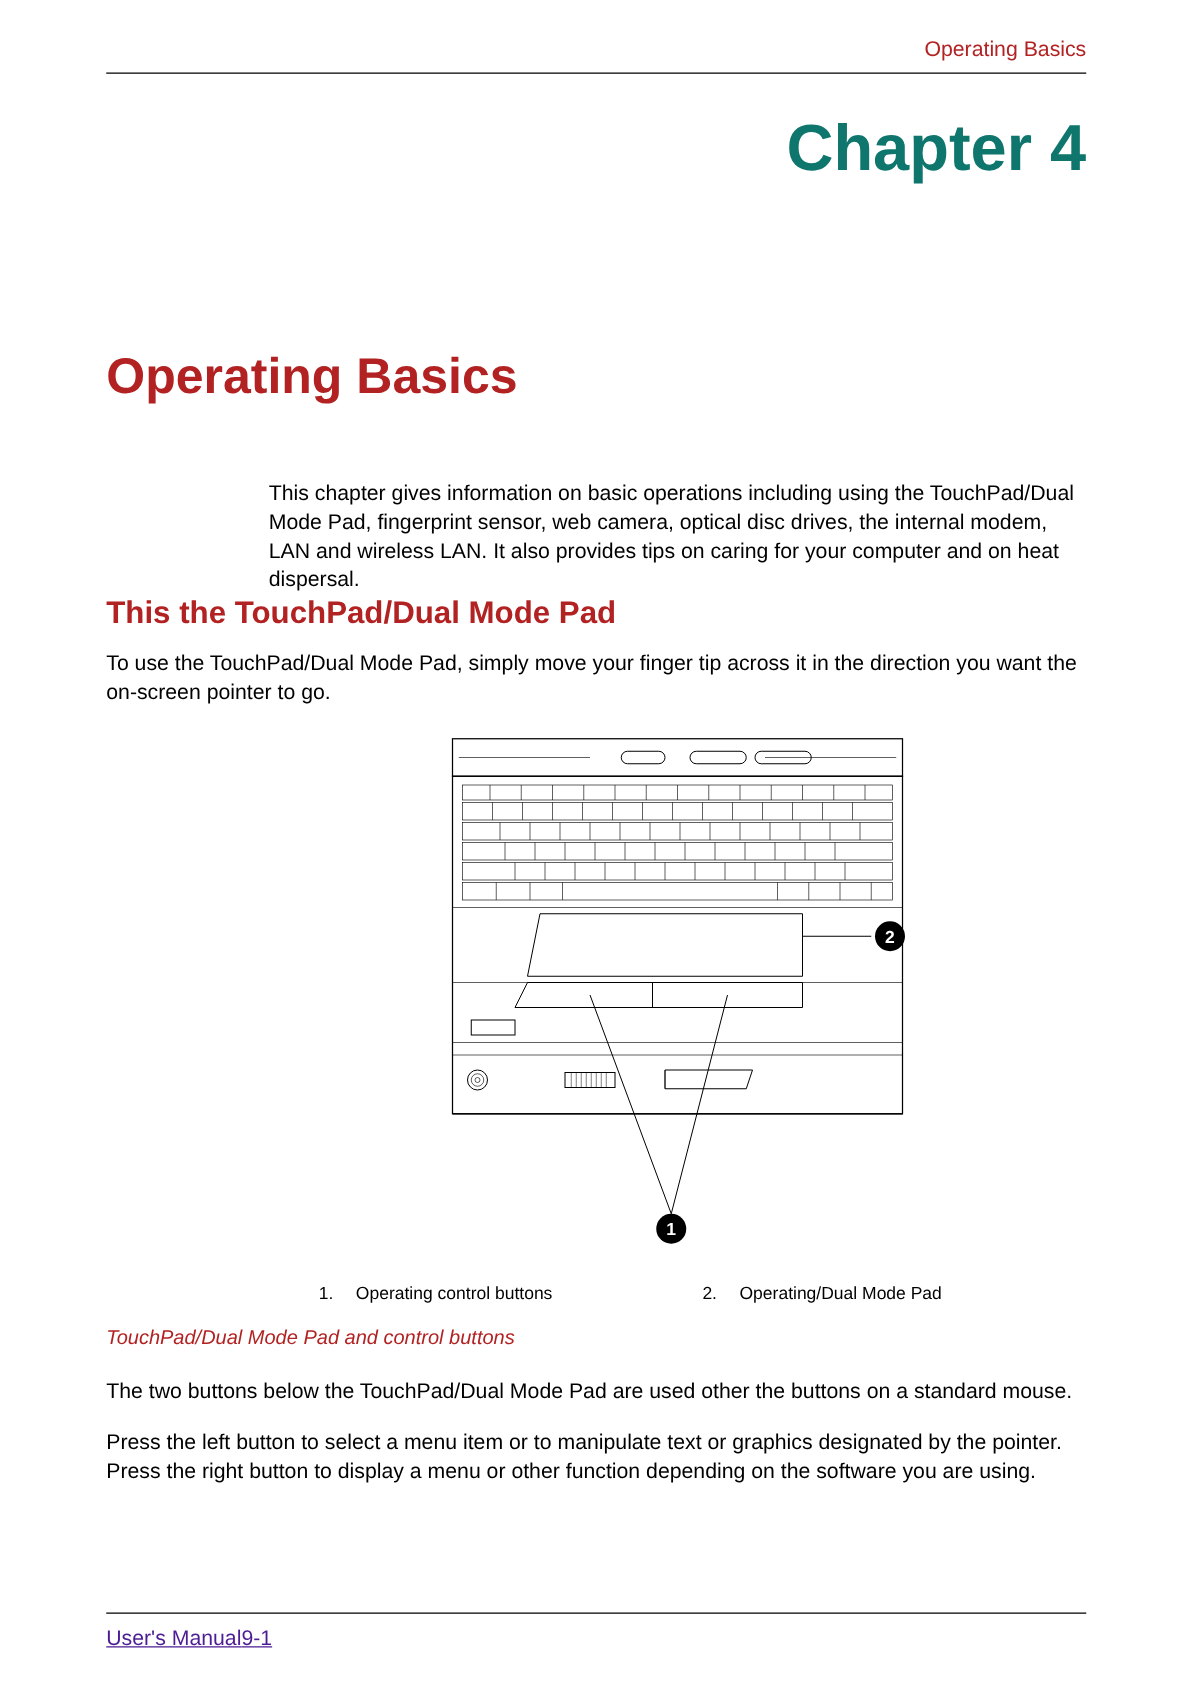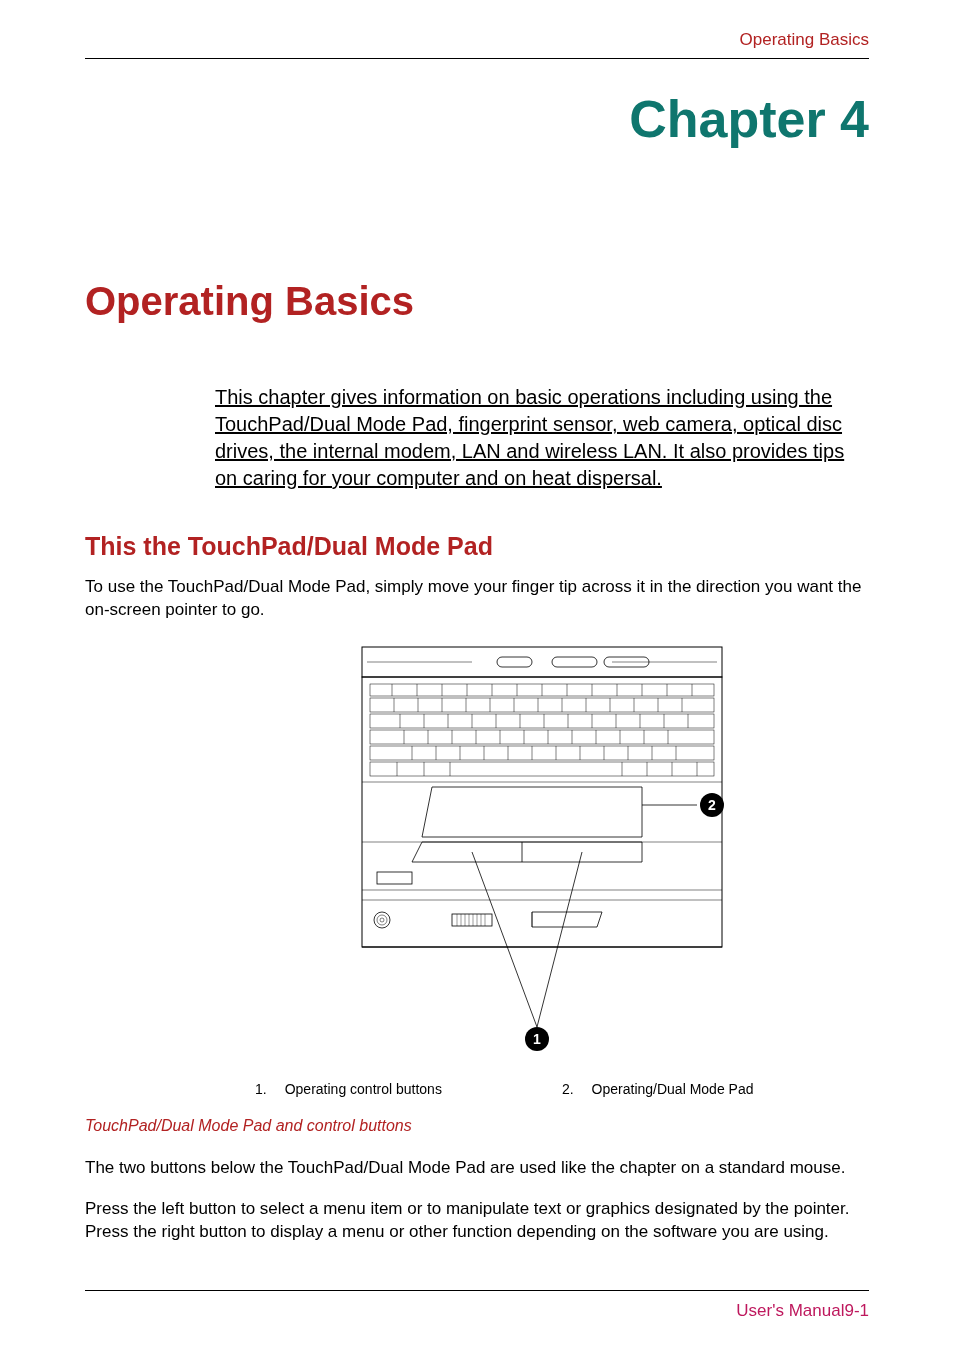--- a/index.html
+++ b/index.html
@@ -32,26 +32,24 @@
       font-weight: bold;
       margin-bottom: 130px;
     }
     .section-title {
       color: #b22222;
       font-size: 40px;
       font-weight: bold;
       margin-bottom: 60px;
     }
     .intro-text {
-      font-size: 20px;
+      font-size: 17px;
       line-height: 1.35;
       margin-left: 130px;
-      margin-bottom: 40px;
       color: #000;
-      text-decoration: underline;
     }
     .subsection-title {
       color: #b22222;
       font-size: 25px;
       font-weight: bold;
       margin-bottom: 15px;
     }
     .body-text {
       font-size: 17px;
       line-height: 1.35;
@@ -92,23 +90,24 @@
       bottom: 30px;
       left: 85px;
       right: 85px;
     }
     .footer-divider {
       border-top: 1px solid #000;
       margin-bottom: 10px;
     }
     .footer-content {
       display: flex;
-      justify-content: flex-end;
-      color: #be185d;
-      font-size: 17px;
+      justify-content: flex-start;
+      color: #4c1d95;
+      font-size: 17px;
+      text-decoration: underline;
     }
     .callout-circle {
       fill: #000;
     }
     .callout-text {
       fill: #fff;
       font-size: 14px;
       font-weight: bold;
       text-anchor: middle;
     }
@@ -277,21 +276,21 @@
     <span>Operating control buttons</span>
   </div>
   <div class="legend-item">
     <span>2.</span>
     <span>Operating/Dual Mode Pad</span>
   </div>
 </div>
 
 <div class="figure-caption">TouchPad/Dual Mode Pad and control buttons</div>
 
-<p class="body-text">The two buttons below the TouchPad/Dual Mode Pad are used like the chapter on a standard mouse.</p>
+<p class="body-text">The two buttons below the TouchPad/Dual Mode Pad are used other the buttons on a standard mouse.</p>
 
 <p class="body-text">Press the left button to select a menu item or to manipulate text or graphics designated by the pointer. Press the right button to display a menu or other function depending on the software you are using.</p>
 
 <div class="footer">
   <div class="footer-divider"></div>
   <div class="footer-content">
     <span>User's Manual</span>
     <span>9-1</span>
   </div>
 </div>

